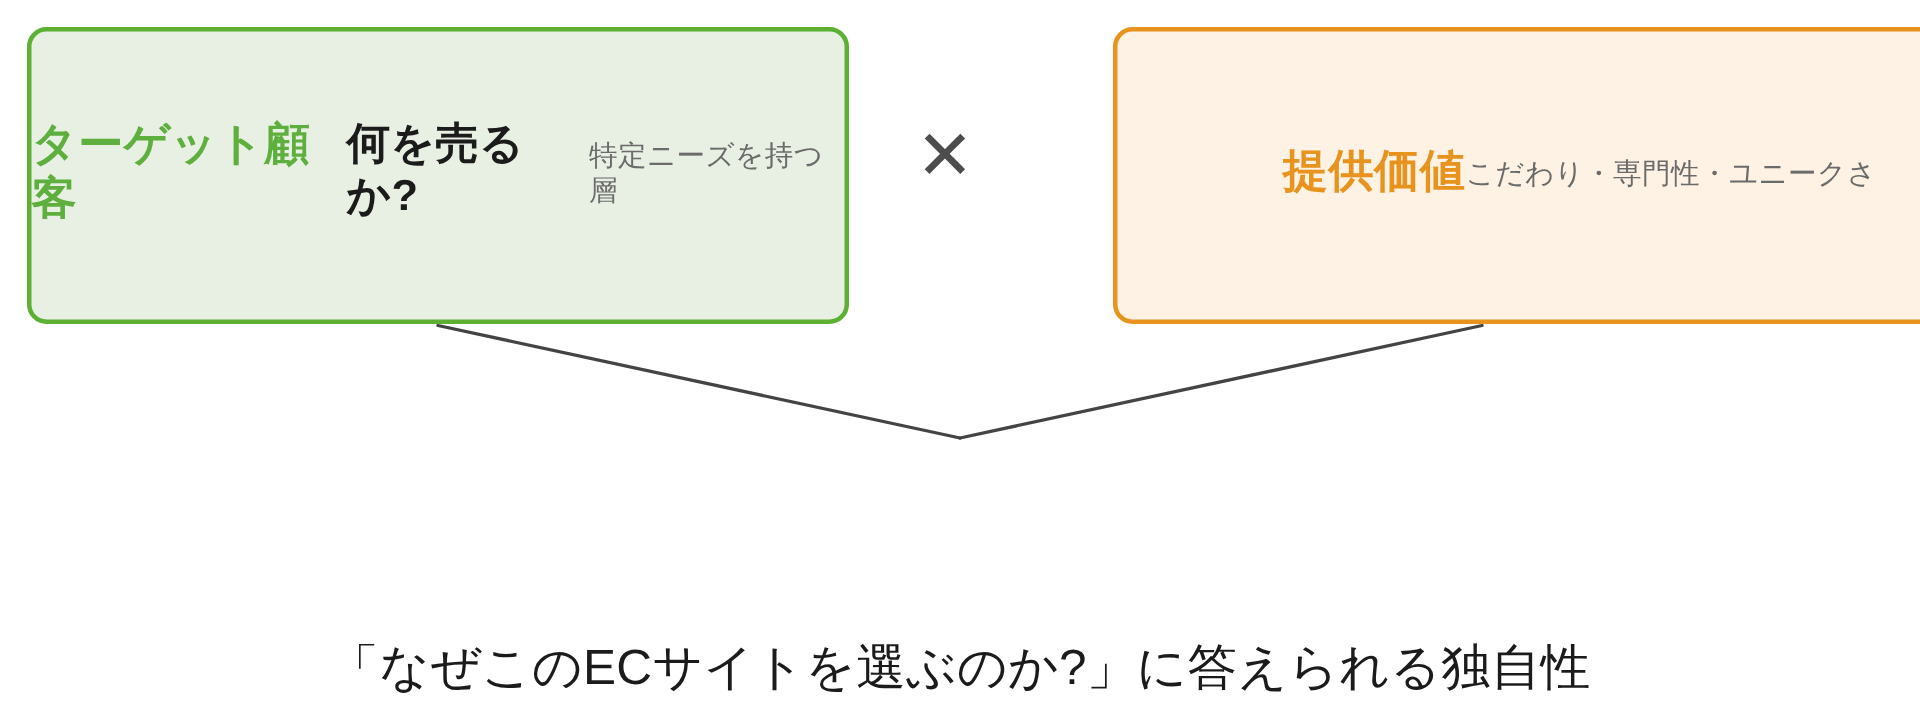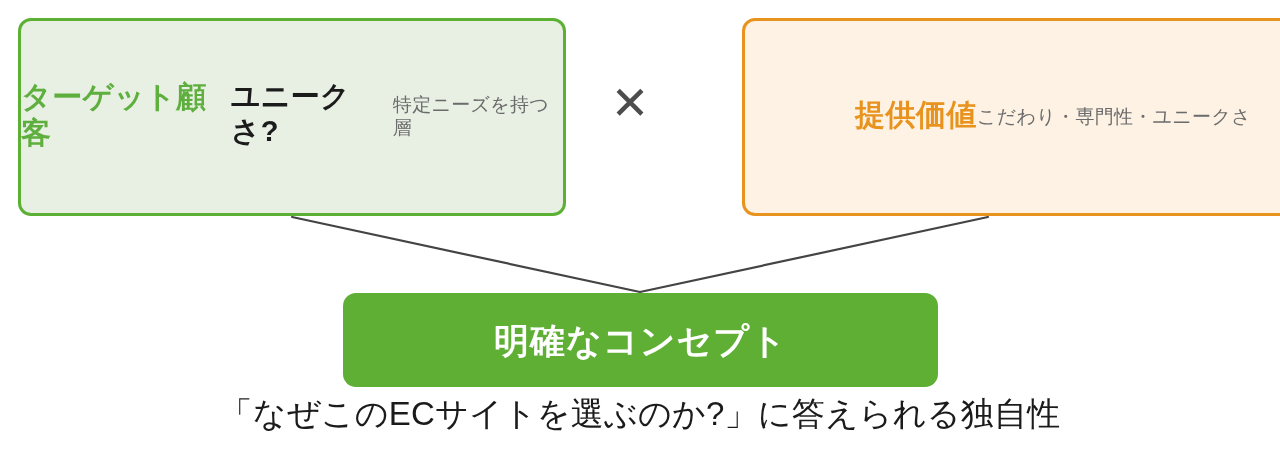--- a/index.html
+++ b/index.html
@@ -123,21 +123,21 @@
     font-size: 35px;
     font-weight: bold;
     letter-spacing: 1px;
     line-height: 1;
   }
 
   
   #caption {
     position: absolute;
     left: 0;
-    top: 392px;
+    top: 423px;
     width: 1280px;
     text-align: center;
     font-size: 33px;
     font-weight: normal;
     color: #1b1b1b;
     letter-spacing: 0.2px;
     line-height: 1.35;
   }
 </style>
 </head>
@@ -145,30 +145,27 @@
 
 <div id="stage">
 
   <svg id="connectors" viewBox="0 0 1280 474" width="1280" height="474" aria-hidden="true">
     <polyline points="292,217 640,292" fill="none" stroke="#444444" stroke-width="2.2" stroke-linecap="round" stroke-linejoin="round"></polyline>
     <polyline points="988,217 640,292" fill="none" stroke="#444444" stroke-width="2.2" stroke-linecap="round" stroke-linejoin="round"></polyline>
   </svg>
 
   <div class="card" id="card-target">
     <div class="card-heading">ターゲット顧客</div>
-    <div class="card-question">ユニークさ?</div>
+    <div class="card-question">何を売るか?</div>
     <div class="card-note">特定ニーズを持つ層</div>
   </div>
 
   <div id="multiply">✕</div>
 
   <div class="card" id="card-value">
     <div class="card-heading">提供価値</div>
     <div class="card-note">こだわり・専門性・ユニークさ</div>
   </div>
 
-  <div id="card-concept">
-    <span class="concept-label">明確なコンセプト</span>
-  </div>
 
   <div id="caption">「なぜこのECサイトを選ぶのか?」に答えられる独自性</div>
 
 </div>
 
 </body></html>

